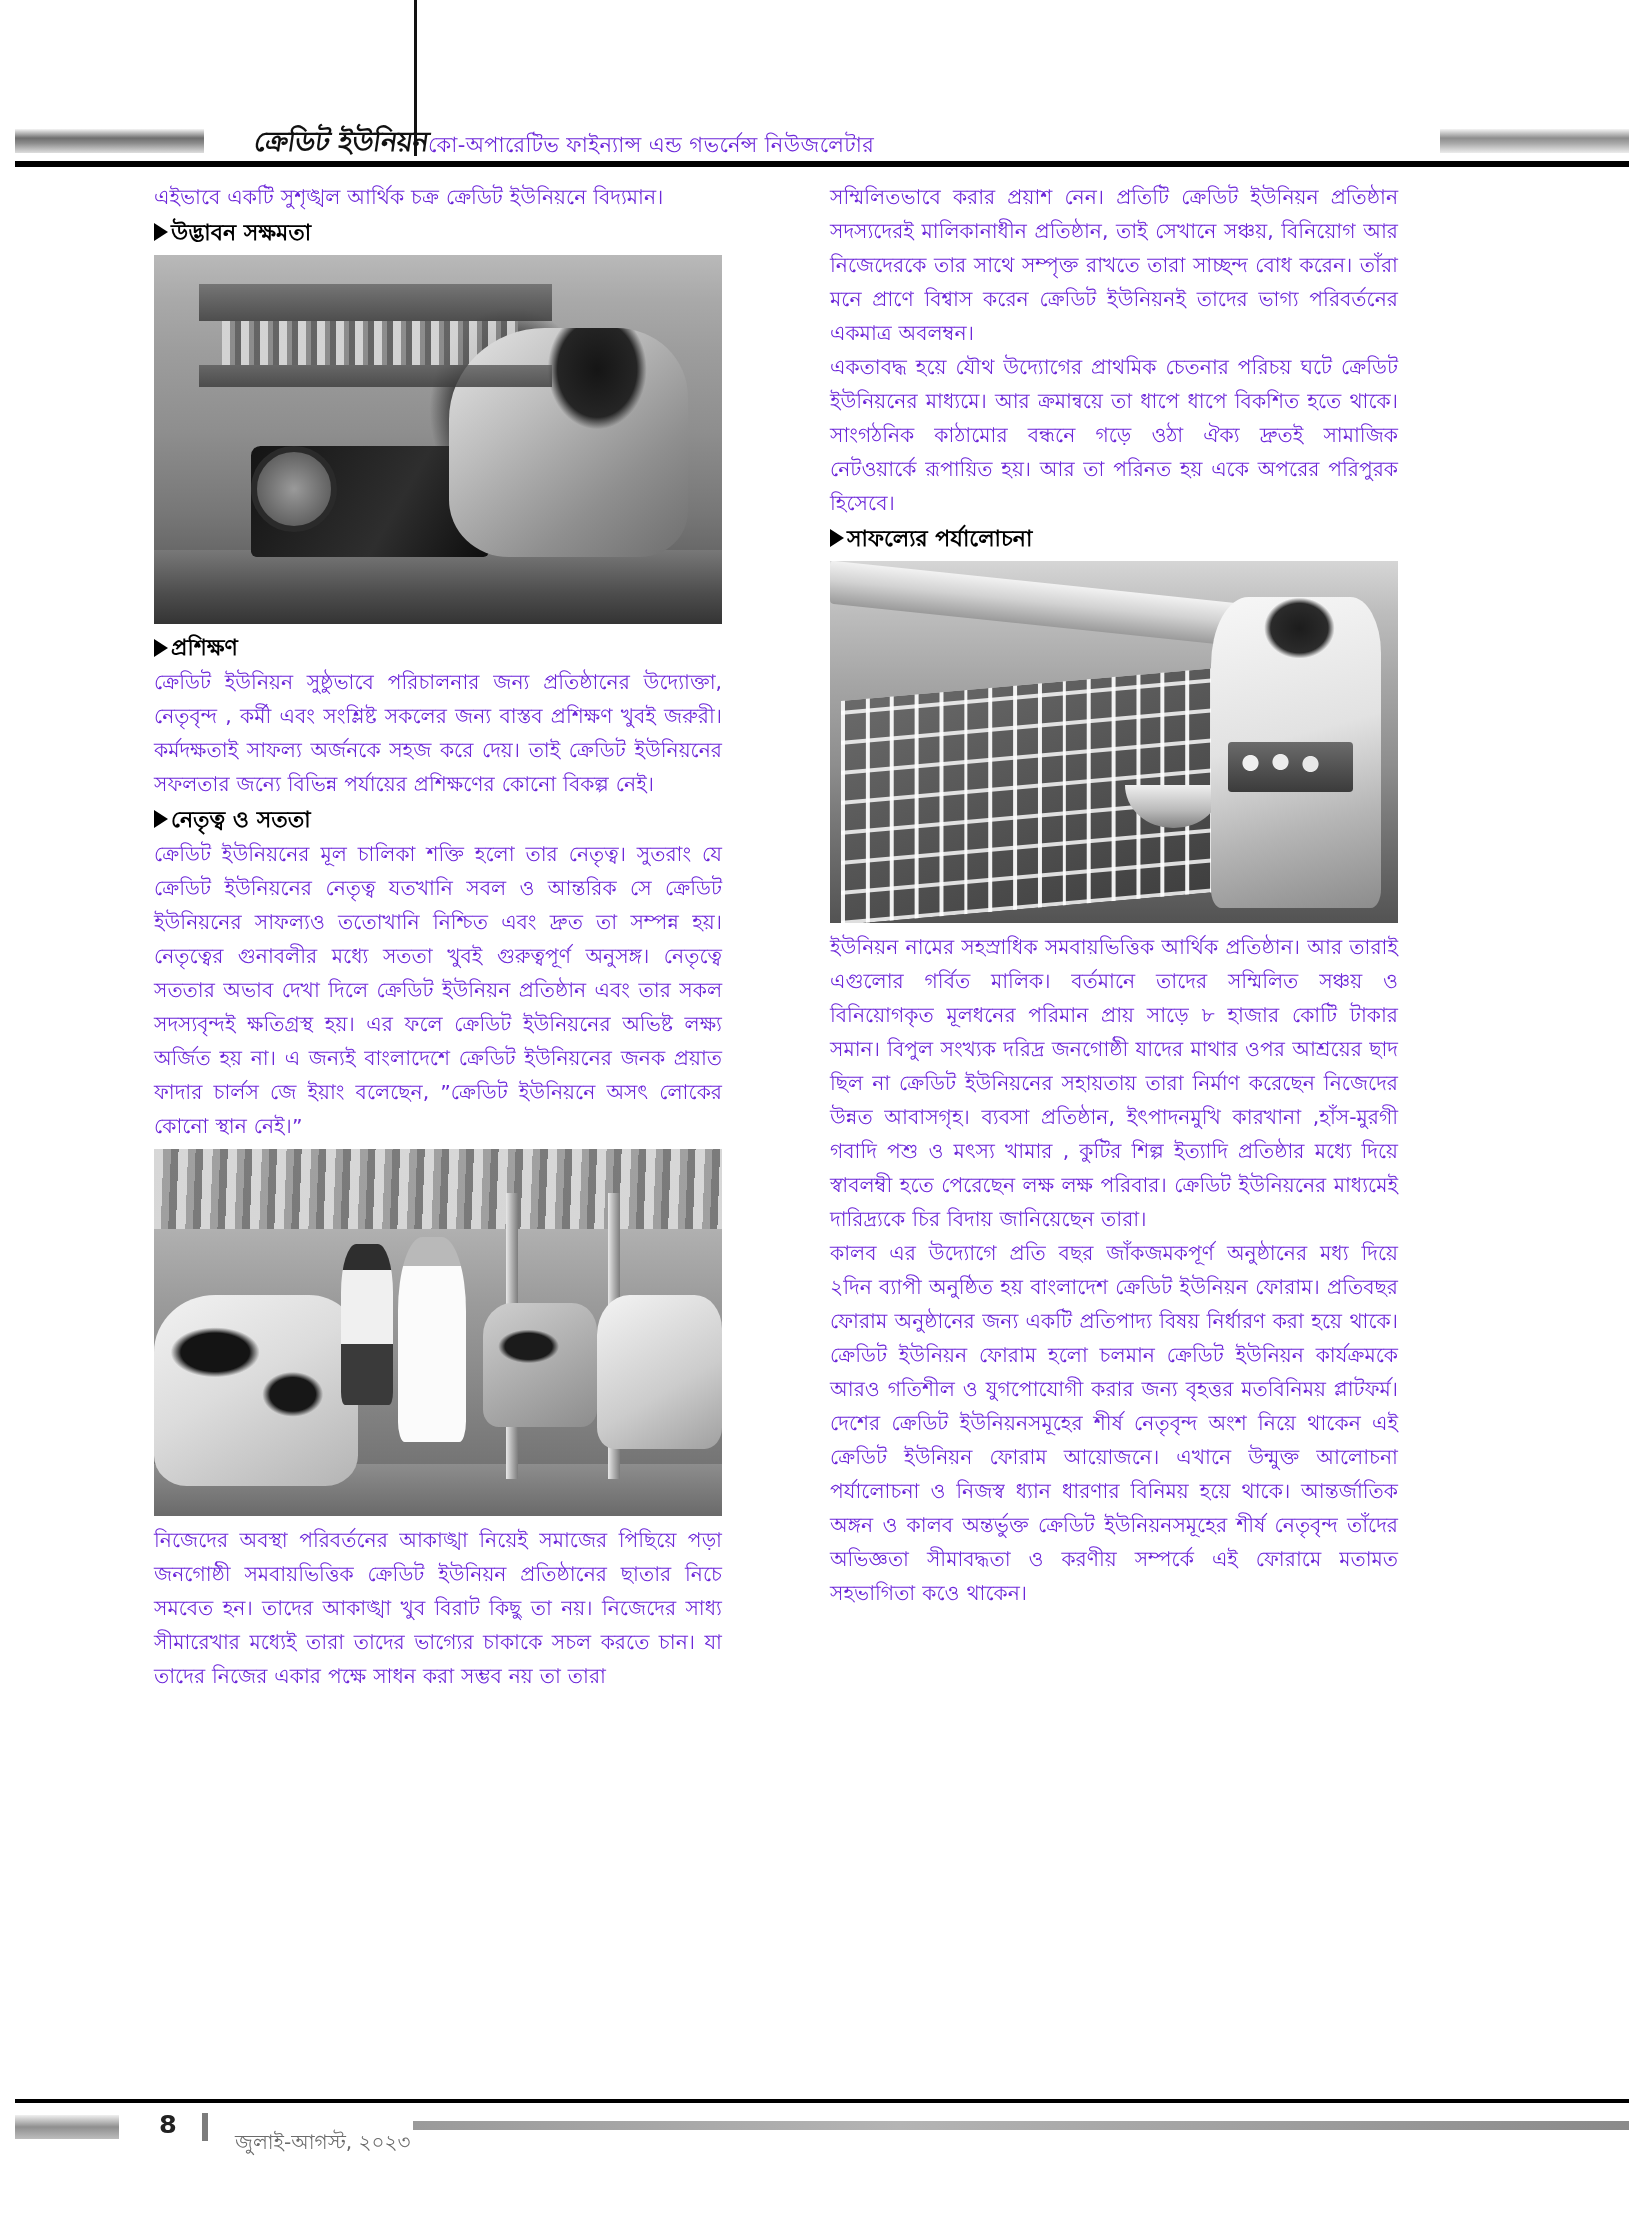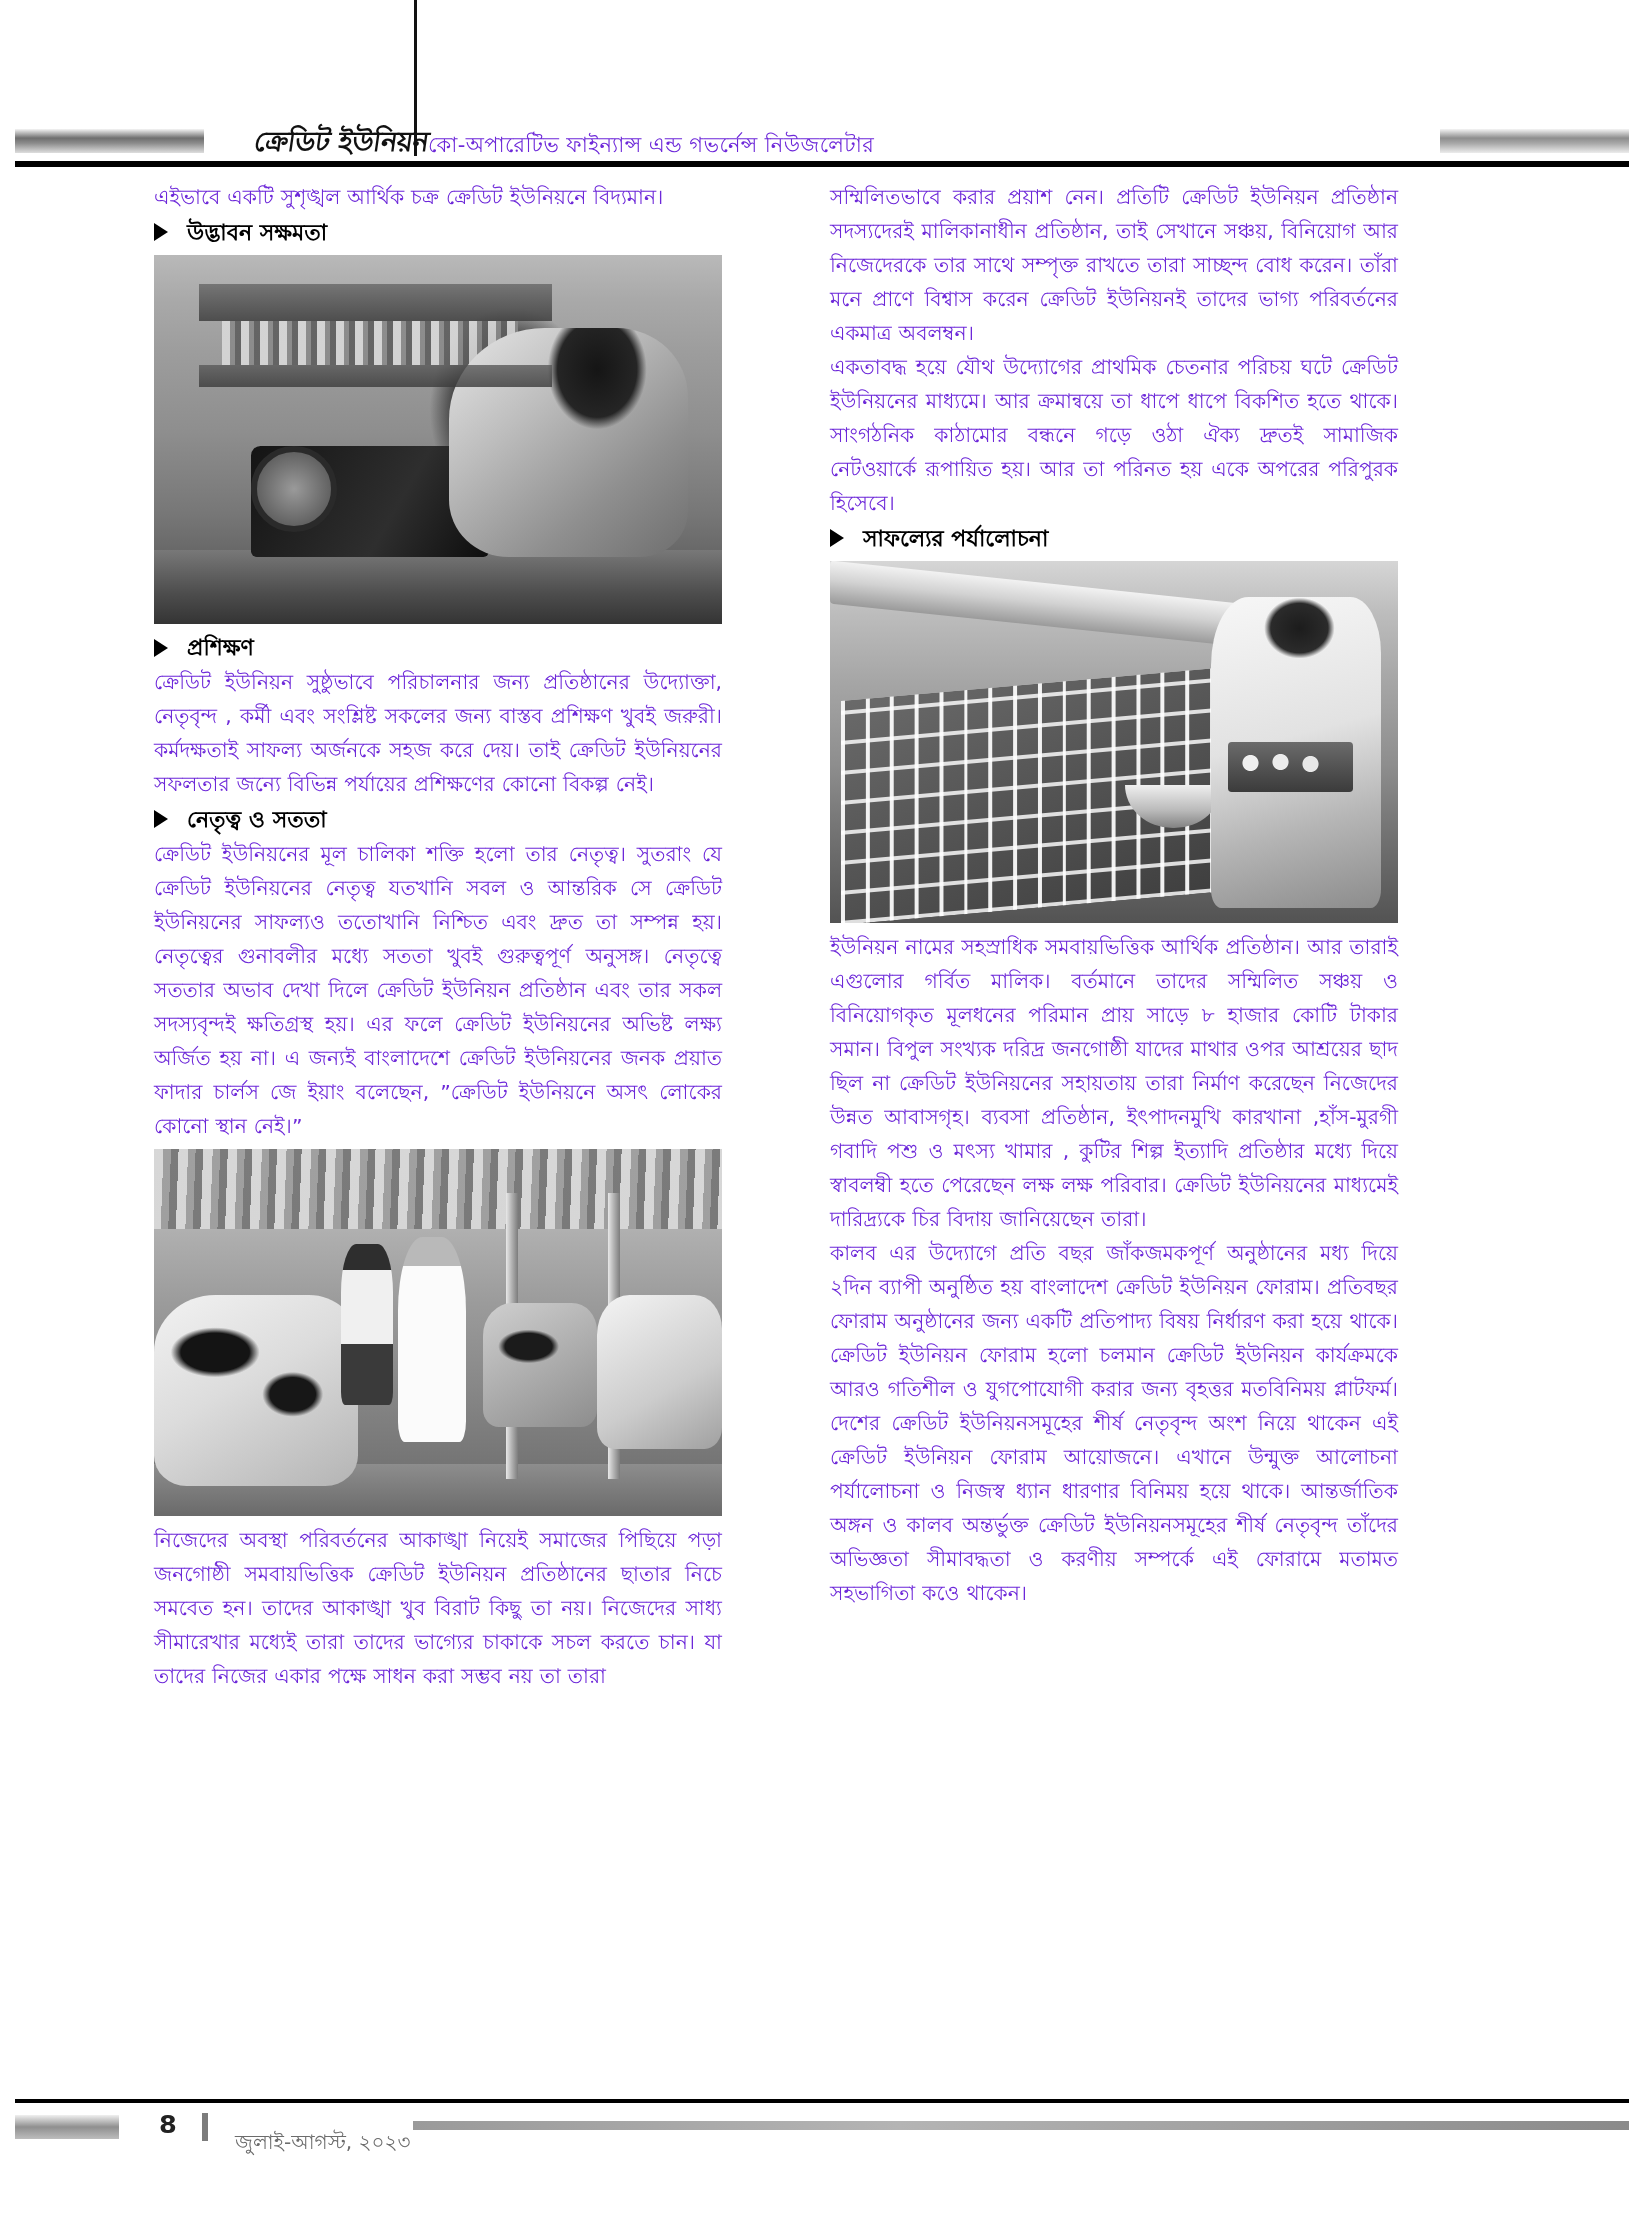--- a/index.html
+++ b/index.html
@@ -108,21 +108,21 @@
   }
 
   h2.sec {
     margin: 1.9px 0 0.9px 0;
     font-size: 22px;
     line-height: 33px;
     font-weight: 700;
     color: #000000;
     display: flex;
     align-items: center;
-    gap: 19px;
+    gap: 3px;
   }
   h2.sec .tri {
     display: inline-block;
     width: 0;
     height: 0;
     border-left: 14px solid #000;
     border-top: 9.5px solid transparent;
     border-bottom: 9.5px solid transparent;
     flex: 0 0 auto;
   }

